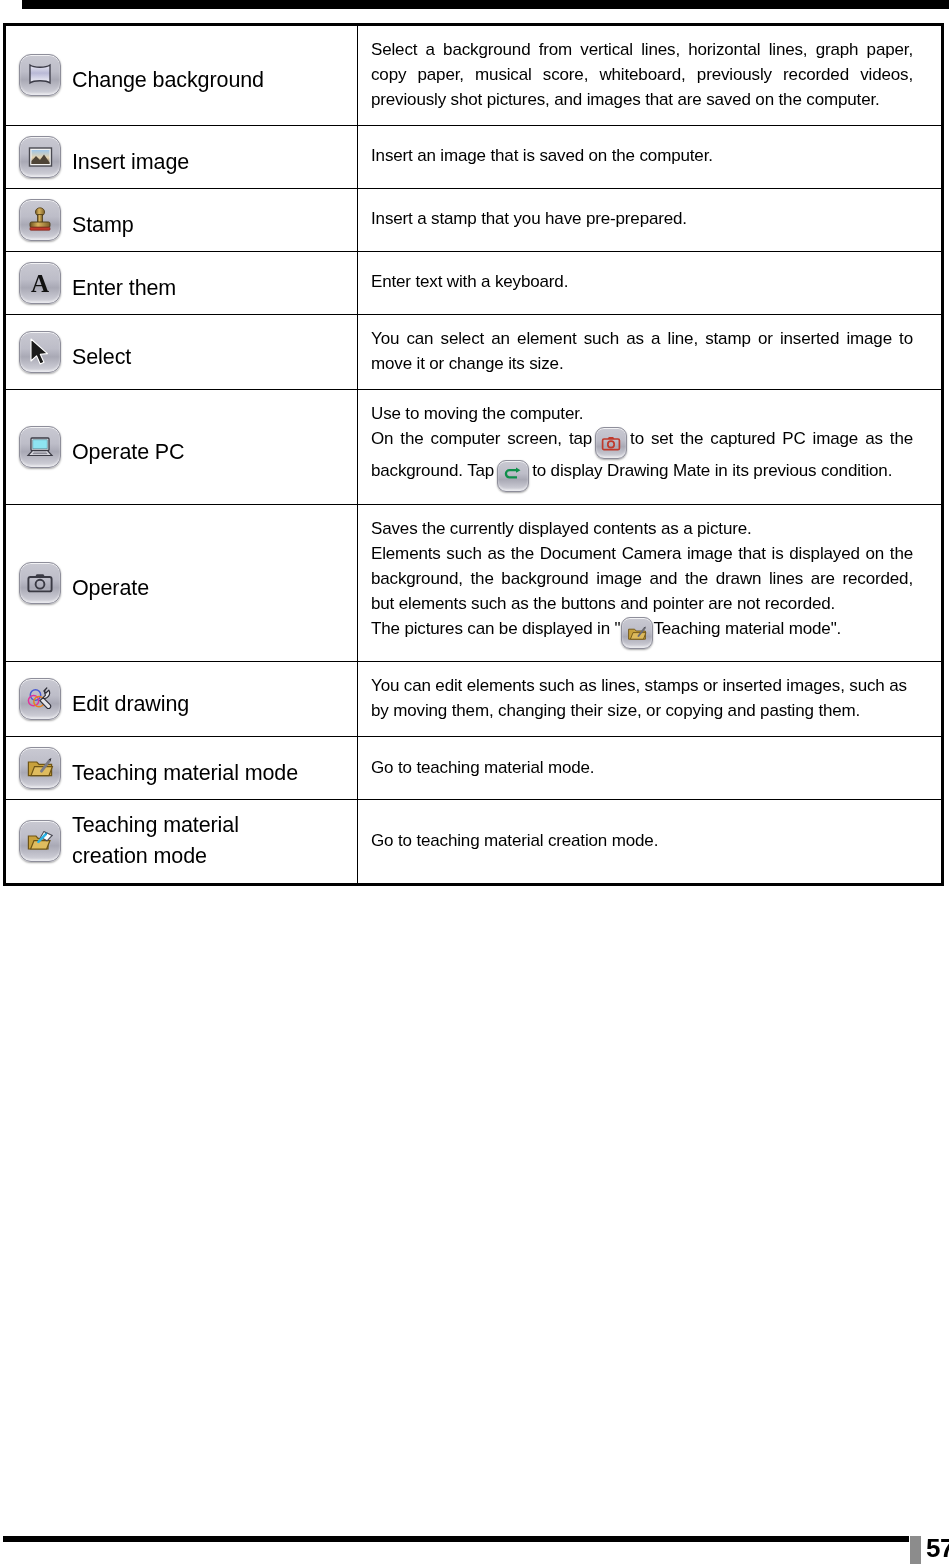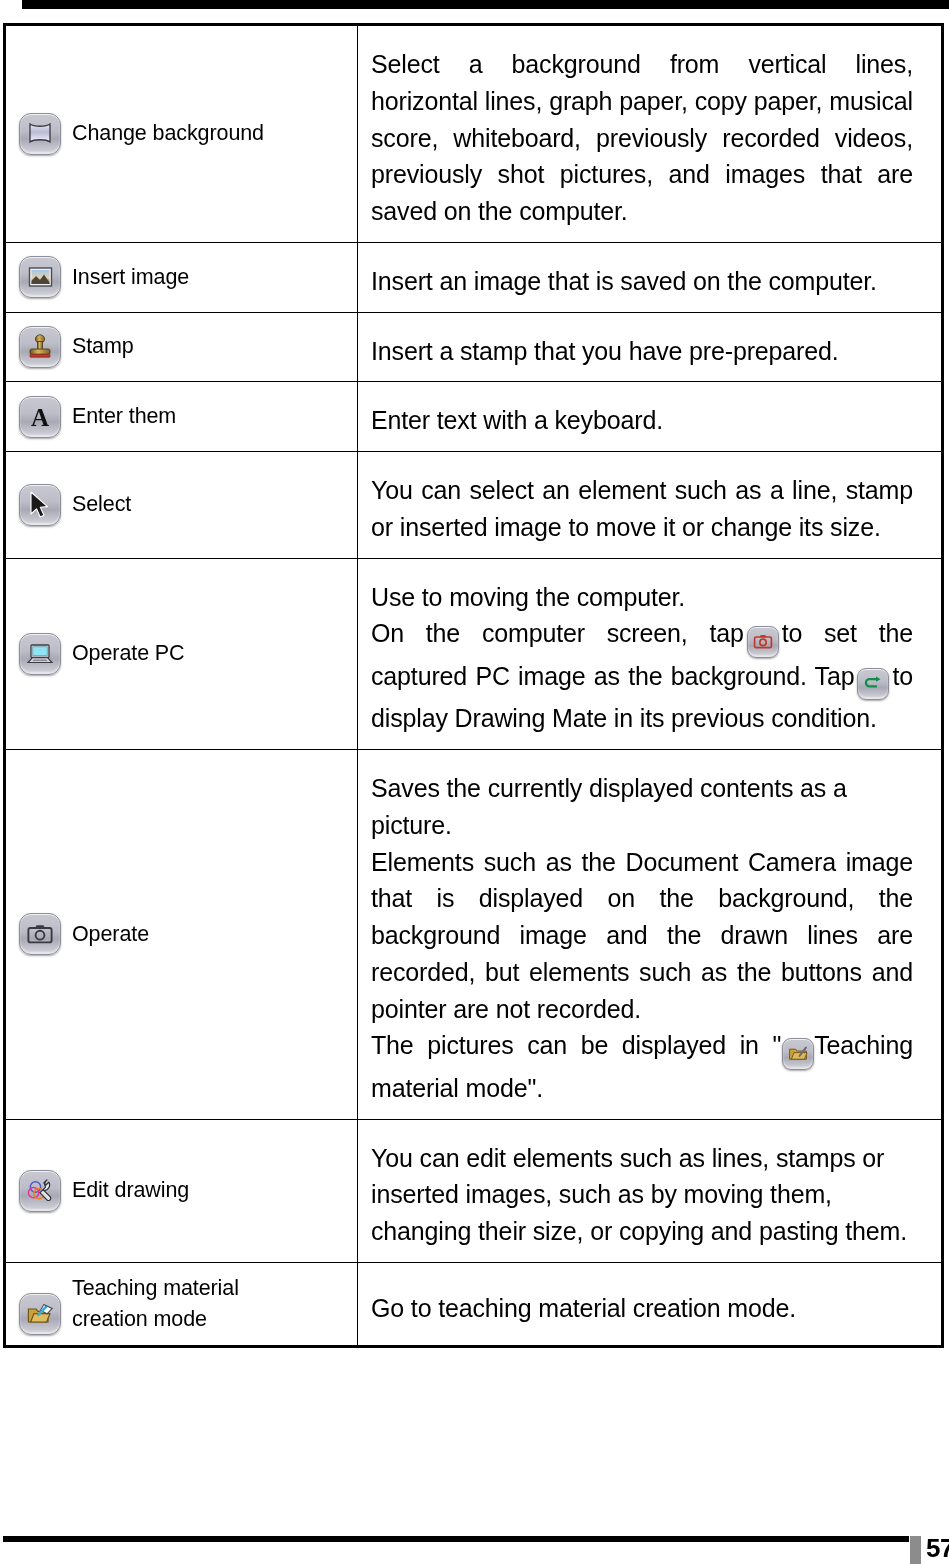--- a/index.html
+++ b/index.html
@@ -40,42 +40,41 @@
     border: 1px solid #000;
     vertical-align: middle;
     padding: 0;
   }
   .col-icon { width: 353px; }
   .col-desc { width: 585px; }
 
   
   .fn-cell {
     display: flex;
-    align-items: center;
+    align-items: flex-end;
     padding: 10px 6px 10px 13px;
     min-height: 46px;
     box-sizing: border-box;
   }
   .fn-label {
     font-size: 21.5px;
     line-height: 1.45;
     letter-spacing: -0.1px;
     padding-left: 11px;
     color: #000;
   }
-  .fn-cell.align-top-label { align-items: flex-end; }
+  .fn-cell.align-top-label { align-items: center; }
 
   
   .desc {
     padding: 12px 28px 12px 13px;
-    font-size: 25px;
+    font-size: 17px;
     line-height: 1.47;
     letter-spacing: -0.15px;
     color: #000;
-    margin-top: 8px;
   }
   .desc p { margin: 0; }
   .desc p.just {
     text-align: justify;
     text-align-last: left;
   }
 
   
   .ibtn {
     position: relative;
@@ -344,20 +343,40 @@
     </td>
     <td>
       <div class="desc">
             <p>You can edit elements such as lines, stamps or inserted images, such as by moving them, changing their size, or copying and pasting them.</p>
           </div>
     </td>
   </tr>
 
 
 
+  <tr>
+    <td>
+      <div class="fn-cell">
+        <span class="ibtn">
+          <svg width="28" height="24" viewBox="0 0 28 24">
+            <path d="M2.4 6 L2.4 19.6 L25.6 19.6 L25.6 8.4 L13 8.4 L10.8 6 Z" fill="#c8a13c" stroke="#6e5415" stroke-width="1.2"></path>
+            <path d="M5 19.6 L8.5 10.6 L26.4 10.6 L22.9 19.6 Z" fill="#dfbc5f" stroke="#6e5415" stroke-width="1.2"></path>
+            <path d="M15.5 15.2 L23.6 4.4" stroke="#7b7b85" stroke-width="2.8" stroke-linecap="round"></path>
+            <path d="M22.8 3.3 L25.4 2 L24.6 4.9 Z" fill="#2e2e38"></path>
+          </svg>
+        </span>
+        <span class="fn-label">Teaching material mode</span>
+      </div>
+    </td>
+    <td>
+      <div class="desc">
+            <p>Go to teaching material mode.</p>
+          </div>
+    </td>
+  </tr>
 
   <tr>
     <td>
       <div class="fn-cell align-top-label">
         <span class="ibtn">
           <svg width="28" height="24" viewBox="0 0 28 24">
             <path d="M2.4 7 L2.4 20 L22 20 L22 9.4 L12 9.4 L10 7 Z" fill="#c8a13c" stroke="#6e5415" stroke-width="1.2"></path>
             <path d="M4.6 20 L8 11.6 L24 11.6 L20.6 20 Z" fill="#dfbc5f" stroke="#6e5415" stroke-width="1.2"></path>
             <path d="M17.8 2.6 L26.2 6.4 L21 11.8 L14.6 8.2 Z" fill="#fdfdfd" stroke="#4a4a54" stroke-width="1.1"></path>
             <path d="M12.4 12.8 L19.6 5.4" stroke="#2bb3e6" stroke-width="2.6" stroke-linecap="round"></path>

